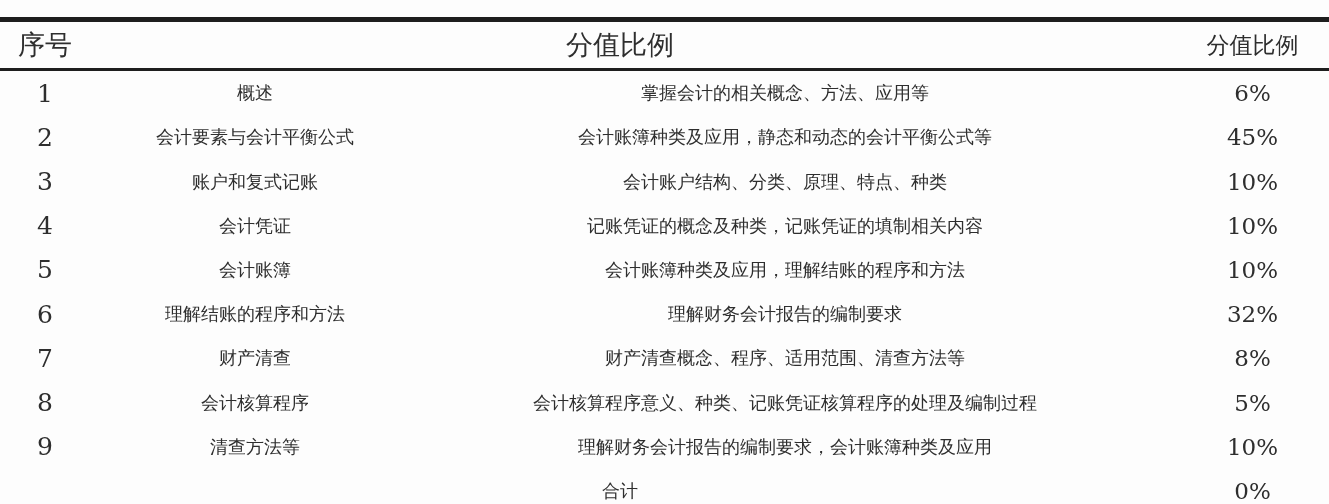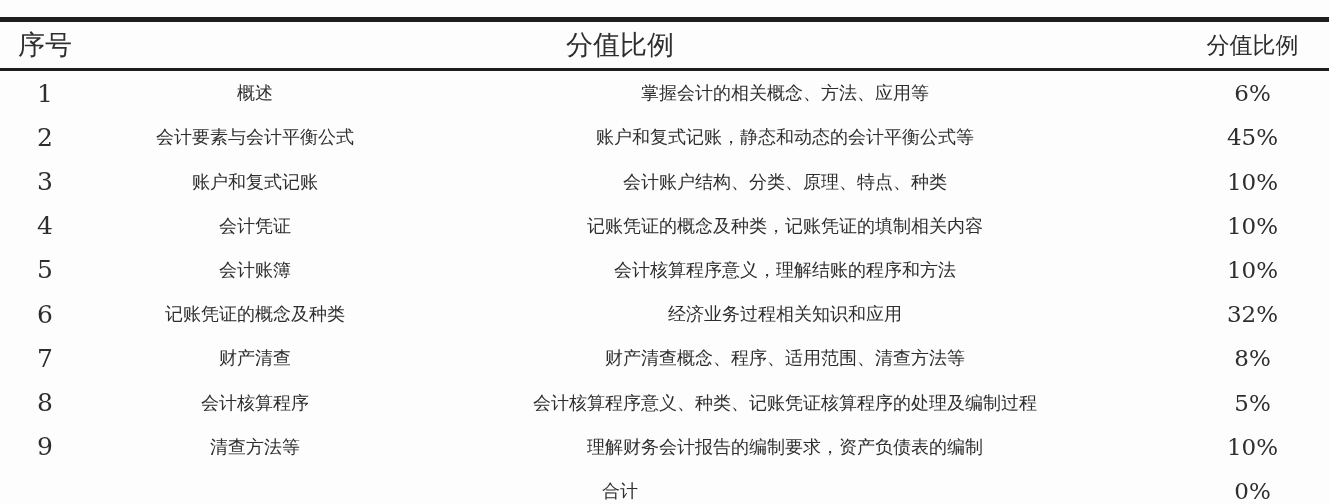--- a/index.html
+++ b/index.html
@@ -68,63 +68,63 @@
   <tbody>
       <tr>
         <td class="c-num">1</td>
         <td class="c-topic">概述</td>
         <td class="c-desc">掌握会计的相关概念、方法、应用等</td>
         <td class="c-ratio">6%</td>
       </tr>
       <tr>
         <td class="c-num">2</td>
         <td class="c-topic">会计要素与会计平衡公式</td>
-        <td class="c-desc">账户和复式记账，静态和动态的会计平衡公式等</td>
+        <td class="c-desc">会计账簿种类及应用，静态和动态的会计平衡公式等</td>
         <td class="c-ratio">45%</td>
       </tr>
       <tr>
         <td class="c-num">3</td>
         <td class="c-topic">账户和复式记账</td>
         <td class="c-desc">会计账户结构、分类、原理、特点、种类</td>
         <td class="c-ratio">10%</td>
       </tr>
       <tr>
         <td class="c-num">4</td>
         <td class="c-topic">会计凭证</td>
         <td class="c-desc">记账凭证的概念及种类，记账凭证的填制相关内容</td>
         <td class="c-ratio">10%</td>
       </tr>
       <tr>
         <td class="c-num">5</td>
         <td class="c-topic">会计账簿</td>
-        <td class="c-desc">会计核算程序意义，理解结账的程序和方法</td>
+        <td class="c-desc">会计账簿种类及应用，理解结账的程序和方法</td>
         <td class="c-ratio">10%</td>
       </tr>
       <tr>
         <td class="c-num">6</td>
-        <td class="c-topic">记账凭证的概念及种类</td>
-        <td class="c-desc">经济业务过程相关知识和应用</td>
+        <td class="c-topic">理解结账的程序和方法</td>
+        <td class="c-desc">理解财务会计报告的编制要求</td>
         <td class="c-ratio">32%</td>
       </tr>
       <tr>
         <td class="c-num">7</td>
         <td class="c-topic">财产清查</td>
         <td class="c-desc">财产清查概念、程序、适用范围、清查方法等</td>
         <td class="c-ratio">8%</td>
       </tr>
       <tr>
         <td class="c-num">8</td>
         <td class="c-topic">会计核算程序</td>
         <td class="c-desc">会计核算程序意义、种类、记账凭证核算程序的处理及编制过程</td>
         <td class="c-ratio">5%</td>
       </tr>
       <tr>
         <td class="c-num">9</td>
         <td class="c-topic">清查方法等</td>
-        <td class="c-desc">理解财务会计报告的编制要求，资产负债表的编制</td>
+        <td class="c-desc">理解财务会计报告的编制要求，会计账簿种类及应用</td>
         <td class="c-ratio">10%</td>
       </tr>
     </tbody>
   <tfoot>
     <tr>
       <td></td>
       <td colspan="2" class="total-label">合计</td>
       <td class="c-ratio">0%</td>
     </tr>
   </tfoot>

